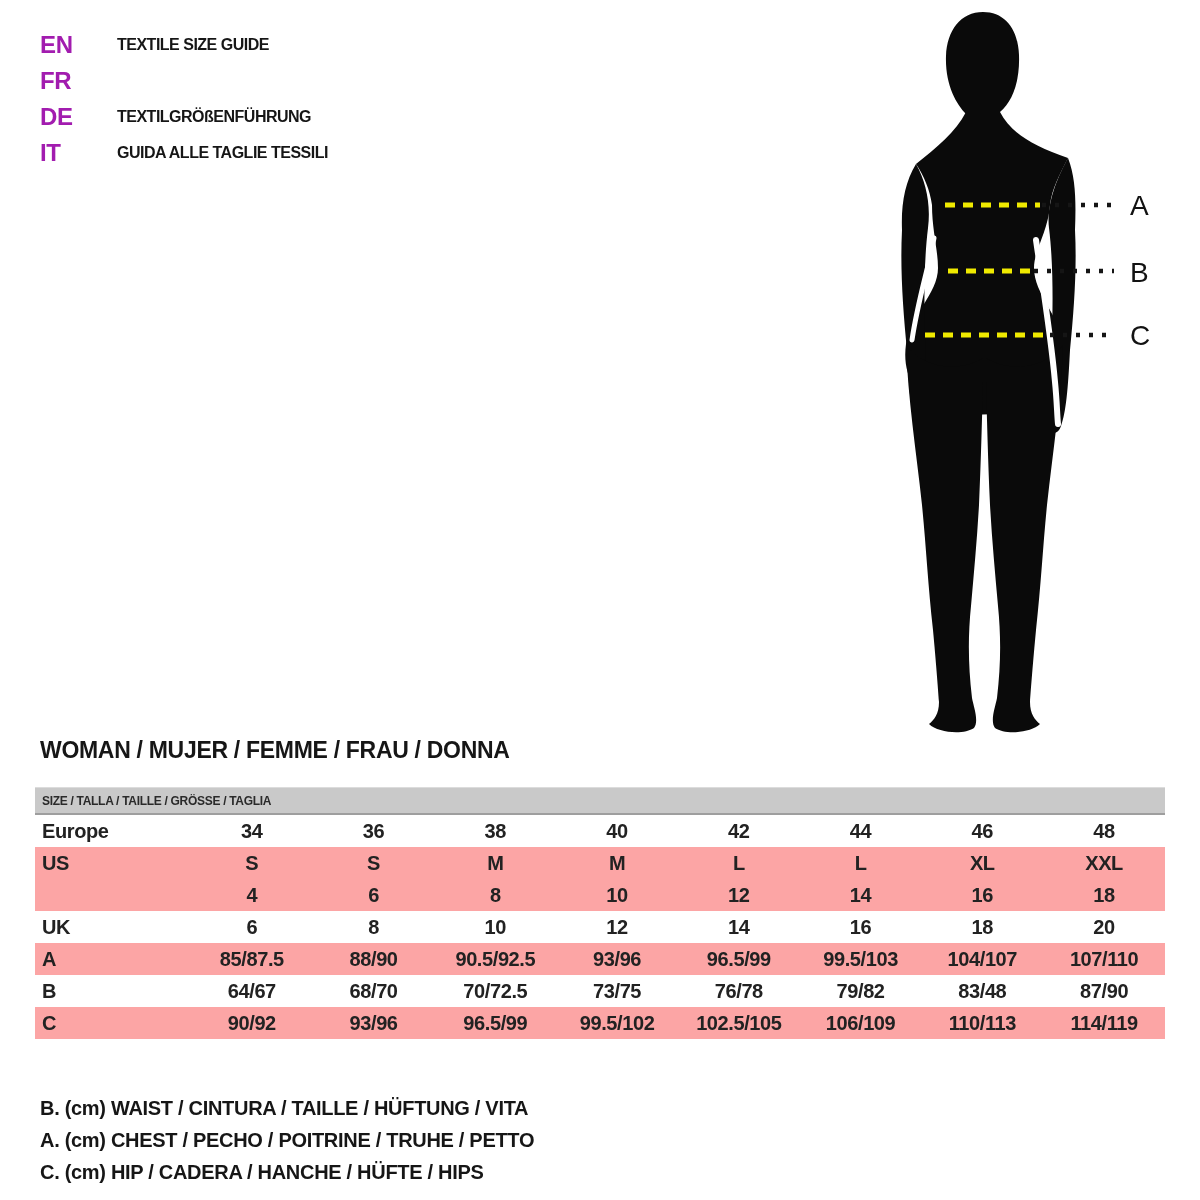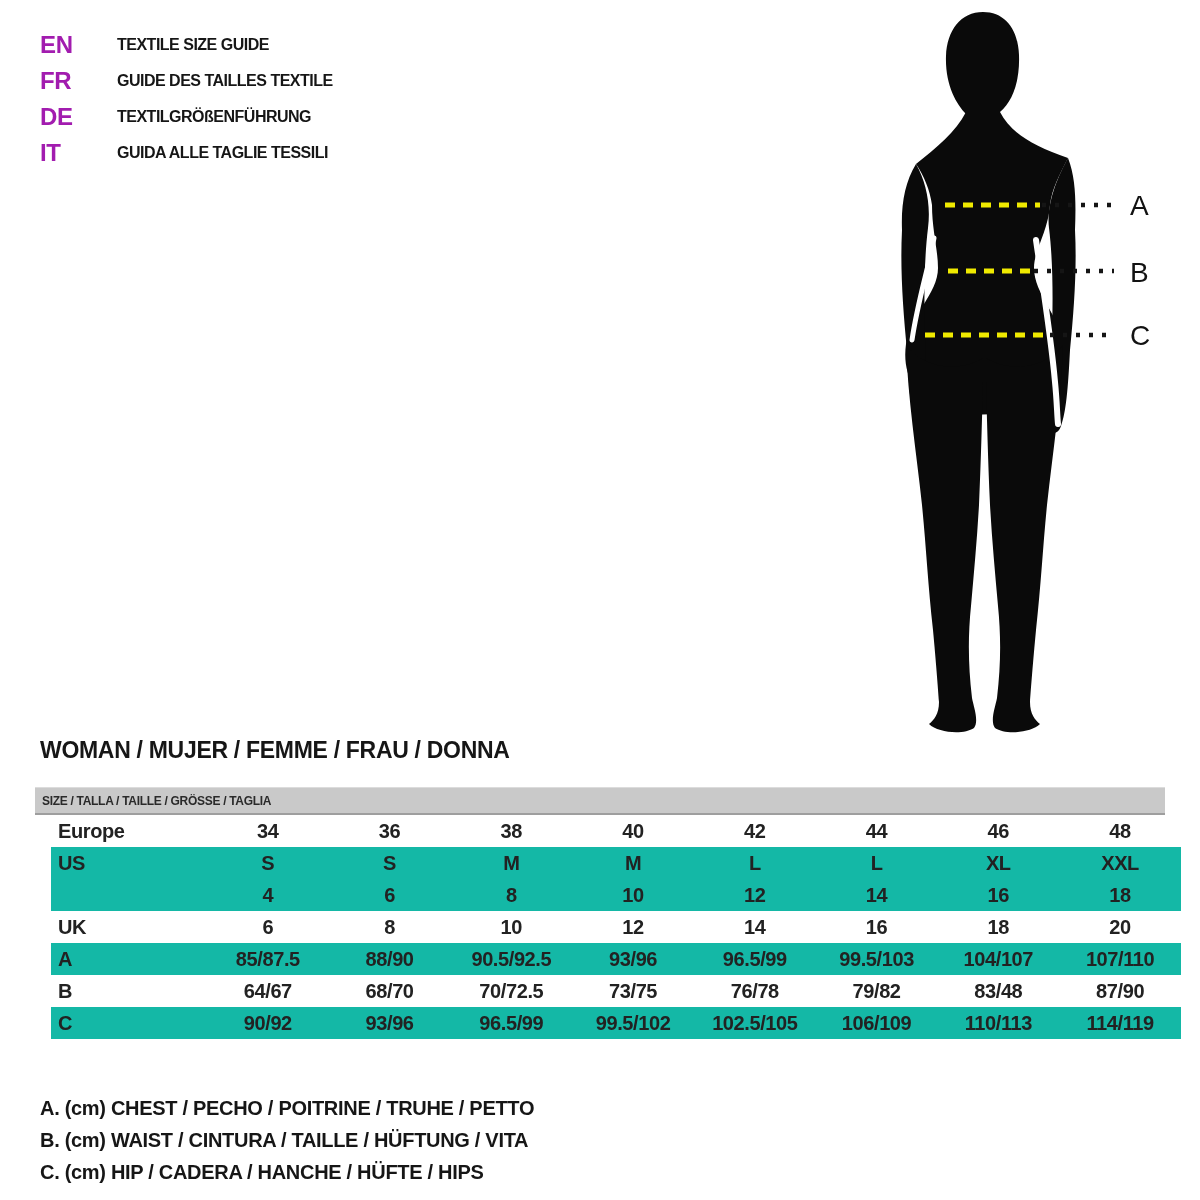--- a/index.html
+++ b/index.html
@@ -35,47 +35,46 @@
   }
 
   
   .table-wrap { position:absolute; left:35px; top:787px; width:1130px; }
   .table-header {
     height:28px; line-height:27px; background:#c9c9c9;
     border-top:1px solid #dcdcdc; border-bottom:2px solid #9e9e9e;
     font-size:12px; font-weight:700; letter-spacing:-0.3px;
     color:#2a2a2a; padding-left:7px; white-space:nowrap;
   }
-  table.size-table { width:100%; border-collapse:collapse; table-layout:fixed;margin-left:16px; }
+  table.size-table { width:100%; border-collapse:collapse; table-layout:fixed; }
   table.size-table td {
     height:32px; font-size:20px; font-weight:700; letter-spacing:-0.4px;
     text-align:center; vertical-align:middle; color:#222;
     overflow:hidden; white-space:nowrap;
   }
   table.size-table td.rowlabel { text-align:left; padding-left:7px; }
-  tr.shade { background:#14b8a6; }
+  tr.shade { background:#fca5a5; }
 
   
   .legend { position:absolute; left:40px; top:1092px; }
   .legend-line {
     font-size:20px; font-weight:700; letter-spacing:-0.3px; color:#161616;
     line-height:32px; white-space:nowrap;
   }
 </style>
 </head>
 <body>
 
 <div class="lang-block">
   <div class="lang-row">
     <span class="lang-code">EN</span>
     <span class="lang-title">TEXTILE SIZE GUIDE</span>
   </div>
   <div class="lang-row">
     <span class="lang-code">FR</span>
-    <span class="lang-title">GUIDE DES TAILLES TEXTILE</span>
   </div>
   <div class="lang-row">
     <span class="lang-code">DE</span>
     <span class="lang-title">TEXTILGRÖßENFÜHRUNG</span>
   </div>
   <div class="lang-row">
     <span class="lang-code">IT</span>
     <span class="lang-title">GUIDA ALLE TAGLIE TESSILI</span>
   </div>
 </div>
@@ -226,16 +225,16 @@
         <td>102.5/105</td>
         <td>106/109</td>
         <td>110/113</td>
         <td>114/119</td>
       </tr>
     </tbody>
   </table>
 </div>
 
 <div class="legend">
+  <div class="legend-line">B. (cm) WAIST / CINTURA / TAILLE / HÜFTUNG / VITA</div>
   <div class="legend-line">A. (cm) CHEST / PECHO / POITRINE / TRUHE / PETTO</div>
-  <div class="legend-line">B. (cm) WAIST / CINTURA / TAILLE / HÜFTUNG / VITA</div>
   <div class="legend-line">C. (cm) HIP / CADERA / HANCHE / HÜFTE / HIPS</div>
 </div>
 
 </body></html>

